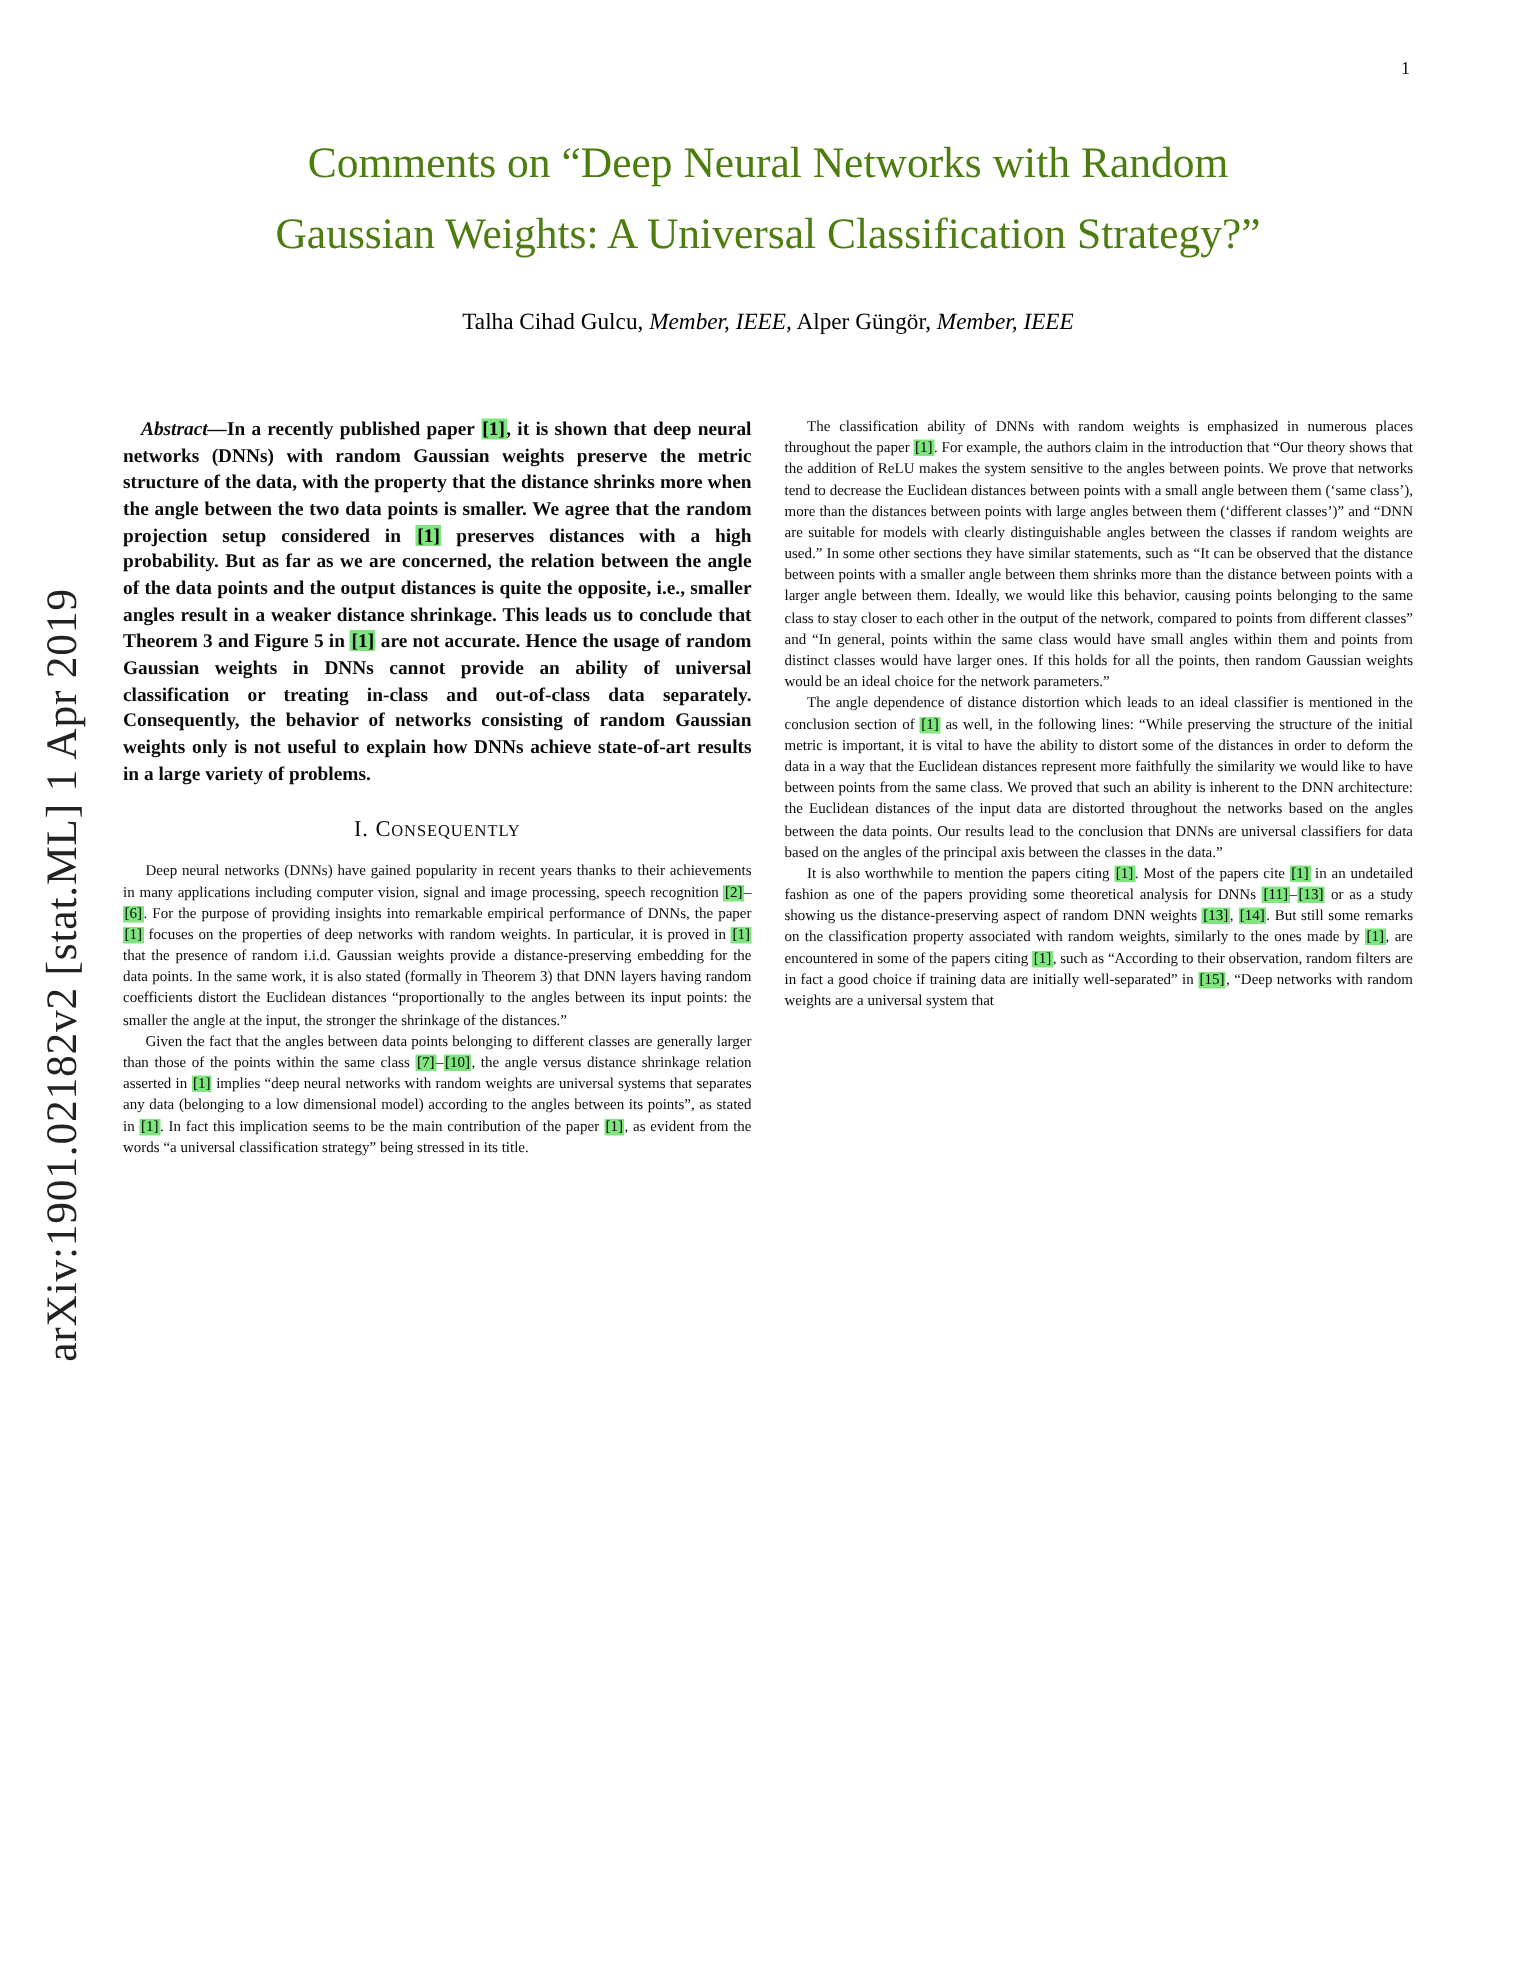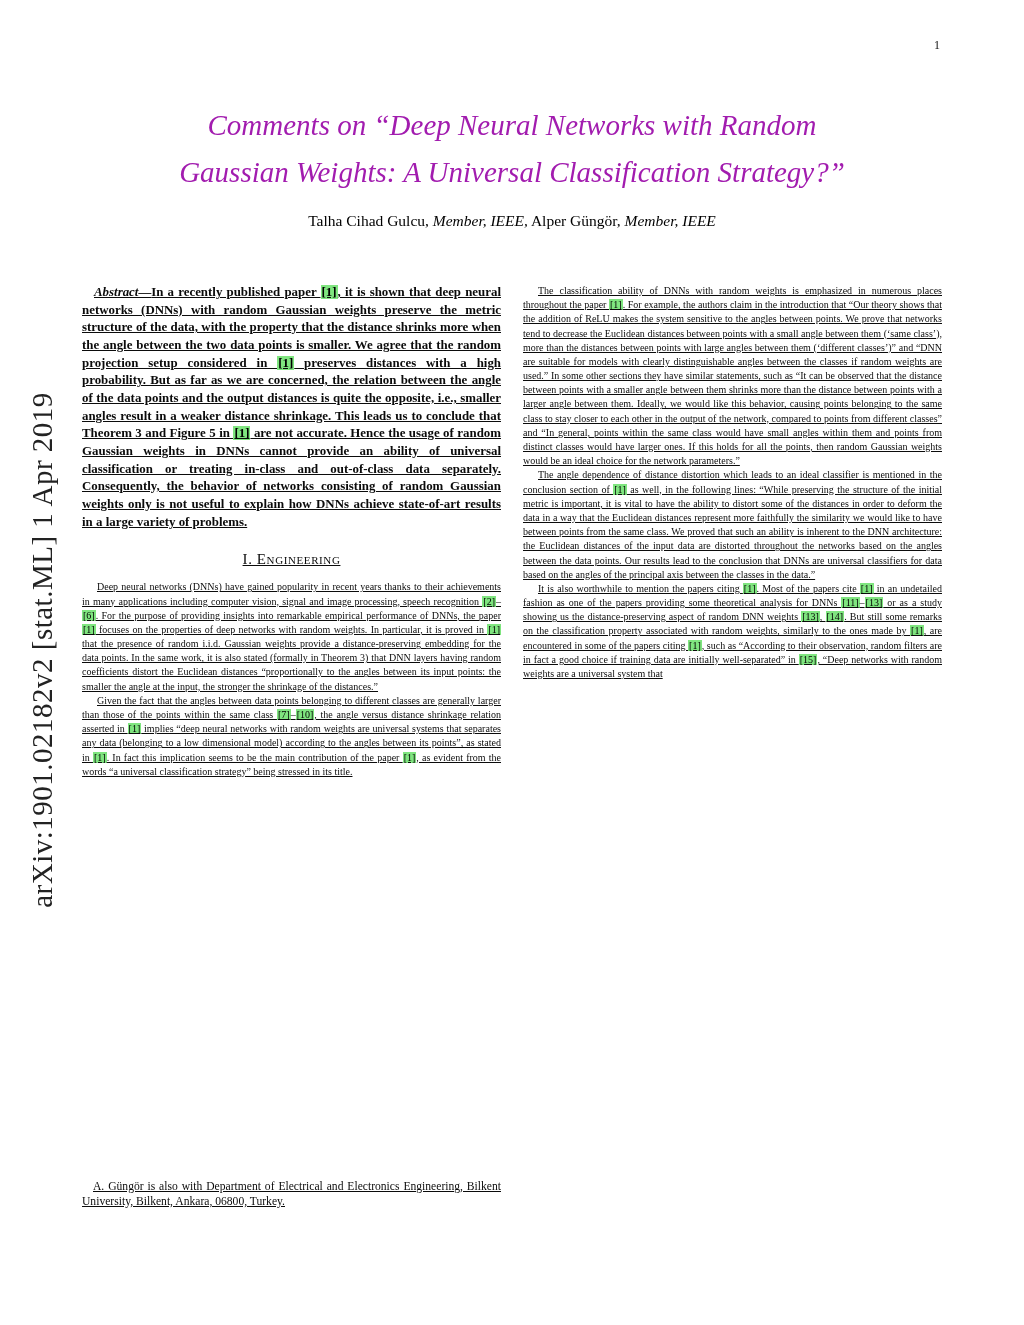--- a/index.html
+++ b/index.html
@@ -23,46 +23,45 @@
     left: 42px; top: 650px;
     transform: translate(-50%, -50%) rotate(-90deg);
     white-space: nowrap;
     font-size: 29px;
     color: #222;
     letter-spacing: 0.5px;
   }
 
   .title {
     max-width: 670px;
-    margin: 16px auto;
+    margin: 0 auto;
     text-align: center;
     font-size: 29px;
     font-weight: 400;
     line-height: 1.62;
-    color: #a21caf;
-    font-style: italic;
+    color: #4d7c0f;
   }
 
   .authors {
-    margin-top: 8px;
+    margin-top: 26px;
     text-align: center;
     font-size: 15.5px;
     color: #000;
   }
   .authors .it { font-style: italic; }
 
   .columns {
     display: flex;
     gap: 22px;
     margin: 54px 82px 0 82px;
     height: 925px;
     overflow: hidden;
     text-align: justify;
   }
-  .col { width: 420px; text-decoration: underline; }
+  .col { width: 420px; }
   .col-left { display: flex; flex-direction: column; }
 
   .abstract, .index-terms {
     font-size: 12.9px;
     font-weight: 700;
     line-height: 1.37;
     text-indent: 12px;
   }
   .index-terms { margin-top: 9px; }
   .lead { font-style: italic; font-weight: 700; }
@@ -114,27 +113,26 @@
     <span>Alper Güngör,</span>
     <span class="it">Member, IEEE</span>
   </div>
 
   <div class="columns">
 
     <div class="col col-left">
       <p class="abstract"><span class="lead">Abstract—</span><span>In a recently published paper <span class="cite">[1]</span>, it is shown that deep neural networks (DNNs) with random Gaussian weights preserve the metric structure of the data, with the property that the distance shrinks more when the angle between the two data points is smaller. We agree that the random projection setup considered in <span class="cite">[1]</span> preserves distances with a high probability. But as far as we are concerned, the relation between the angle of the data points and the output distances is quite the opposite, i.e., smaller angles result in a weaker distance shrinkage. This leads us to conclude that Theorem 3 and Figure 5 in <span class="cite">[1]</span> are not accurate. Hence the usage of random Gaussian weights in DNNs cannot provide an ability of universal classification or treating in-class and out-of-class data separately. Consequently, the behavior of networks consisting of random Gaussian weights only is not useful to explain how DNNs achieve state-of-art results in a large variety of problems.</span></p>
 
 
-      <h2 class="section-heading">I. Engineering</h2>
+      <h2 class="section-heading">I. Consequently</h2>
 
       <p class="body-para">Deep neural networks (DNNs) have gained popularity in recent years thanks to their achievements in many applications including computer vision, signal and image processing, speech recognition <span class="cite">[2]</span>–<span class="cite">[6]</span>. For the purpose of providing insights into remarkable empirical performance of DNNs, the paper <span class="cite">[1]</span> focuses on the properties of deep networks with random weights. In particular, it is proved in <span class="cite">[1]</span> that the presence of random i.i.d. Gaussian weights provide a distance-preserving embedding for the data points. In the same work, it is also stated (formally in Theorem 3) that DNN layers having random coefficients distort the Euclidean distances “proportionally to the angles between its input points: the smaller the angle at the input, the stronger the shrinkage of the distances.”</p>
       <p class="body-para">Given the fact that the angles between data points belonging to different classes are generally larger than those of the points within the same class <span class="cite">[7]</span>–<span class="cite">[10]</span>, the angle versus distance shrinkage relation asserted in <span class="cite">[1]</span> implies “deep neural networks with random weights are universal systems that separates any data (belonging to a low dimensional model) according to the angles between its points”, as stated in <span class="cite">[1]</span>. In fact this implication seems to be the main contribution of the paper <span class="cite">[1]</span>, as evident from the words “a universal classification strategy” being stressed in its title.</p>
 
       <div class="footnote">
-        <p>A. Güngör is also with Department of Electrical and Electronics Engineering, Bilkent University, Bilkent, Ankara, 06800, Turkey.</p>
       </div>
     </div>
 
     <div class="col col-right">
       <p class="body-para">The classification ability of DNNs with random weights is emphasized in numerous places throughout the paper <span class="cite">[1]</span>. For example, the authors claim in the introduction that “Our theory shows that the addition of ReLU makes the system sensitive to the angles between points. We prove that networks tend to decrease the Euclidean distances between points with a small angle between them (‘same class’), more than the distances between points with large angles between them (‘different classes’)” and “DNN are suitable for models with clearly distinguishable angles between the classes if random weights are used.” In some other sections they have similar statements, such as “It can be observed that the distance between points with a smaller angle between them shrinks more than the distance between points with a larger angle between them. Ideally, we would like this behavior, causing points belonging to the same class to stay closer to each other in the output of the network, compared to points from different classes” and “In general, points within the same class would have small angles within them and points from distinct classes would have larger ones. If this holds for all the points, then random Gaussian weights would be an ideal choice for the network parameters.”</p>
       <p class="body-para">The angle dependence of distance distortion which leads to an ideal classifier is mentioned in the conclusion section of <span class="cite">[1]</span> as well, in the following lines: “While preserving the structure of the initial metric is important, it is vital to have the ability to distort some of the distances in order to deform the data in a way that the Euclidean distances represent more faithfully the similarity we would like to have between points from the same class. We proved that such an ability is inherent to the DNN architecture: the Euclidean distances of the input data are distorted throughout the networks based on the angles between the data points. Our results lead to the conclusion that DNNs are universal classifiers for data based on the angles of the principal axis between the classes in the data.”</p>
       <p class="body-para">It is also worthwhile to mention the papers citing <span class="cite">[1]</span>. Most of the papers cite <span class="cite">[1]</span> in an undetailed fashion as one of the papers providing some theoretical analysis for DNNs <span class="cite">[11]</span>–<span class="cite">[13]</span> or as a study showing us the distance-preserving aspect of random DNN weights <span class="cite">[13]</span>, <span class="cite">[14]</span>. But still some remarks on the classification property associated with random weights, similarly to the ones made by <span class="cite">[1]</span>, are encountered in some of the papers citing <span class="cite">[1]</span>, such as “According to their observation, random filters are in fact a good choice if training data are initially well-separated” in <span class="cite">[15]</span>, “Deep networks with random weights are a universal system that</p>
     </div>
 
   </div>

